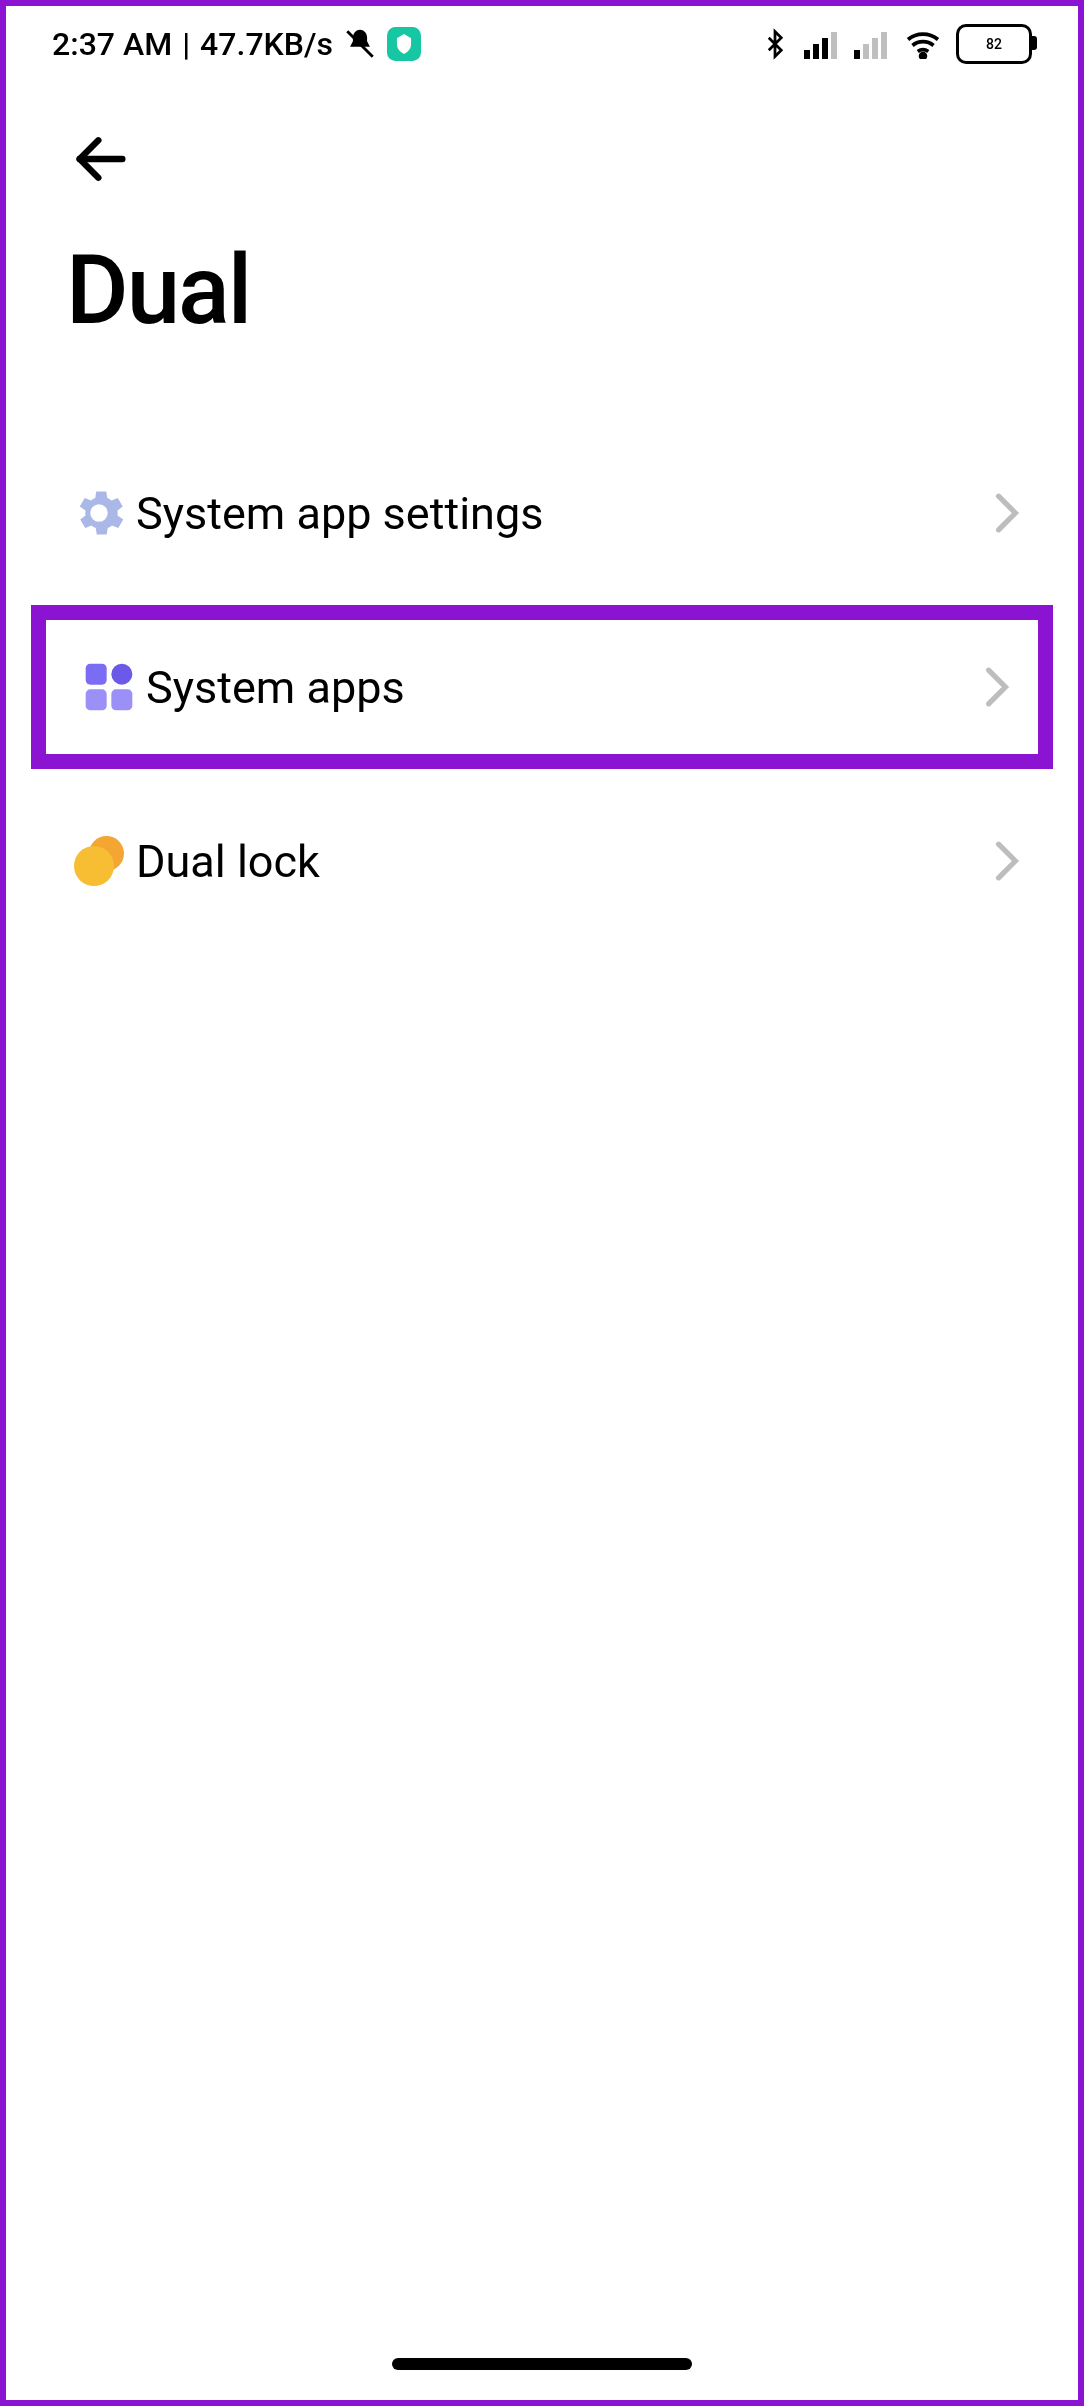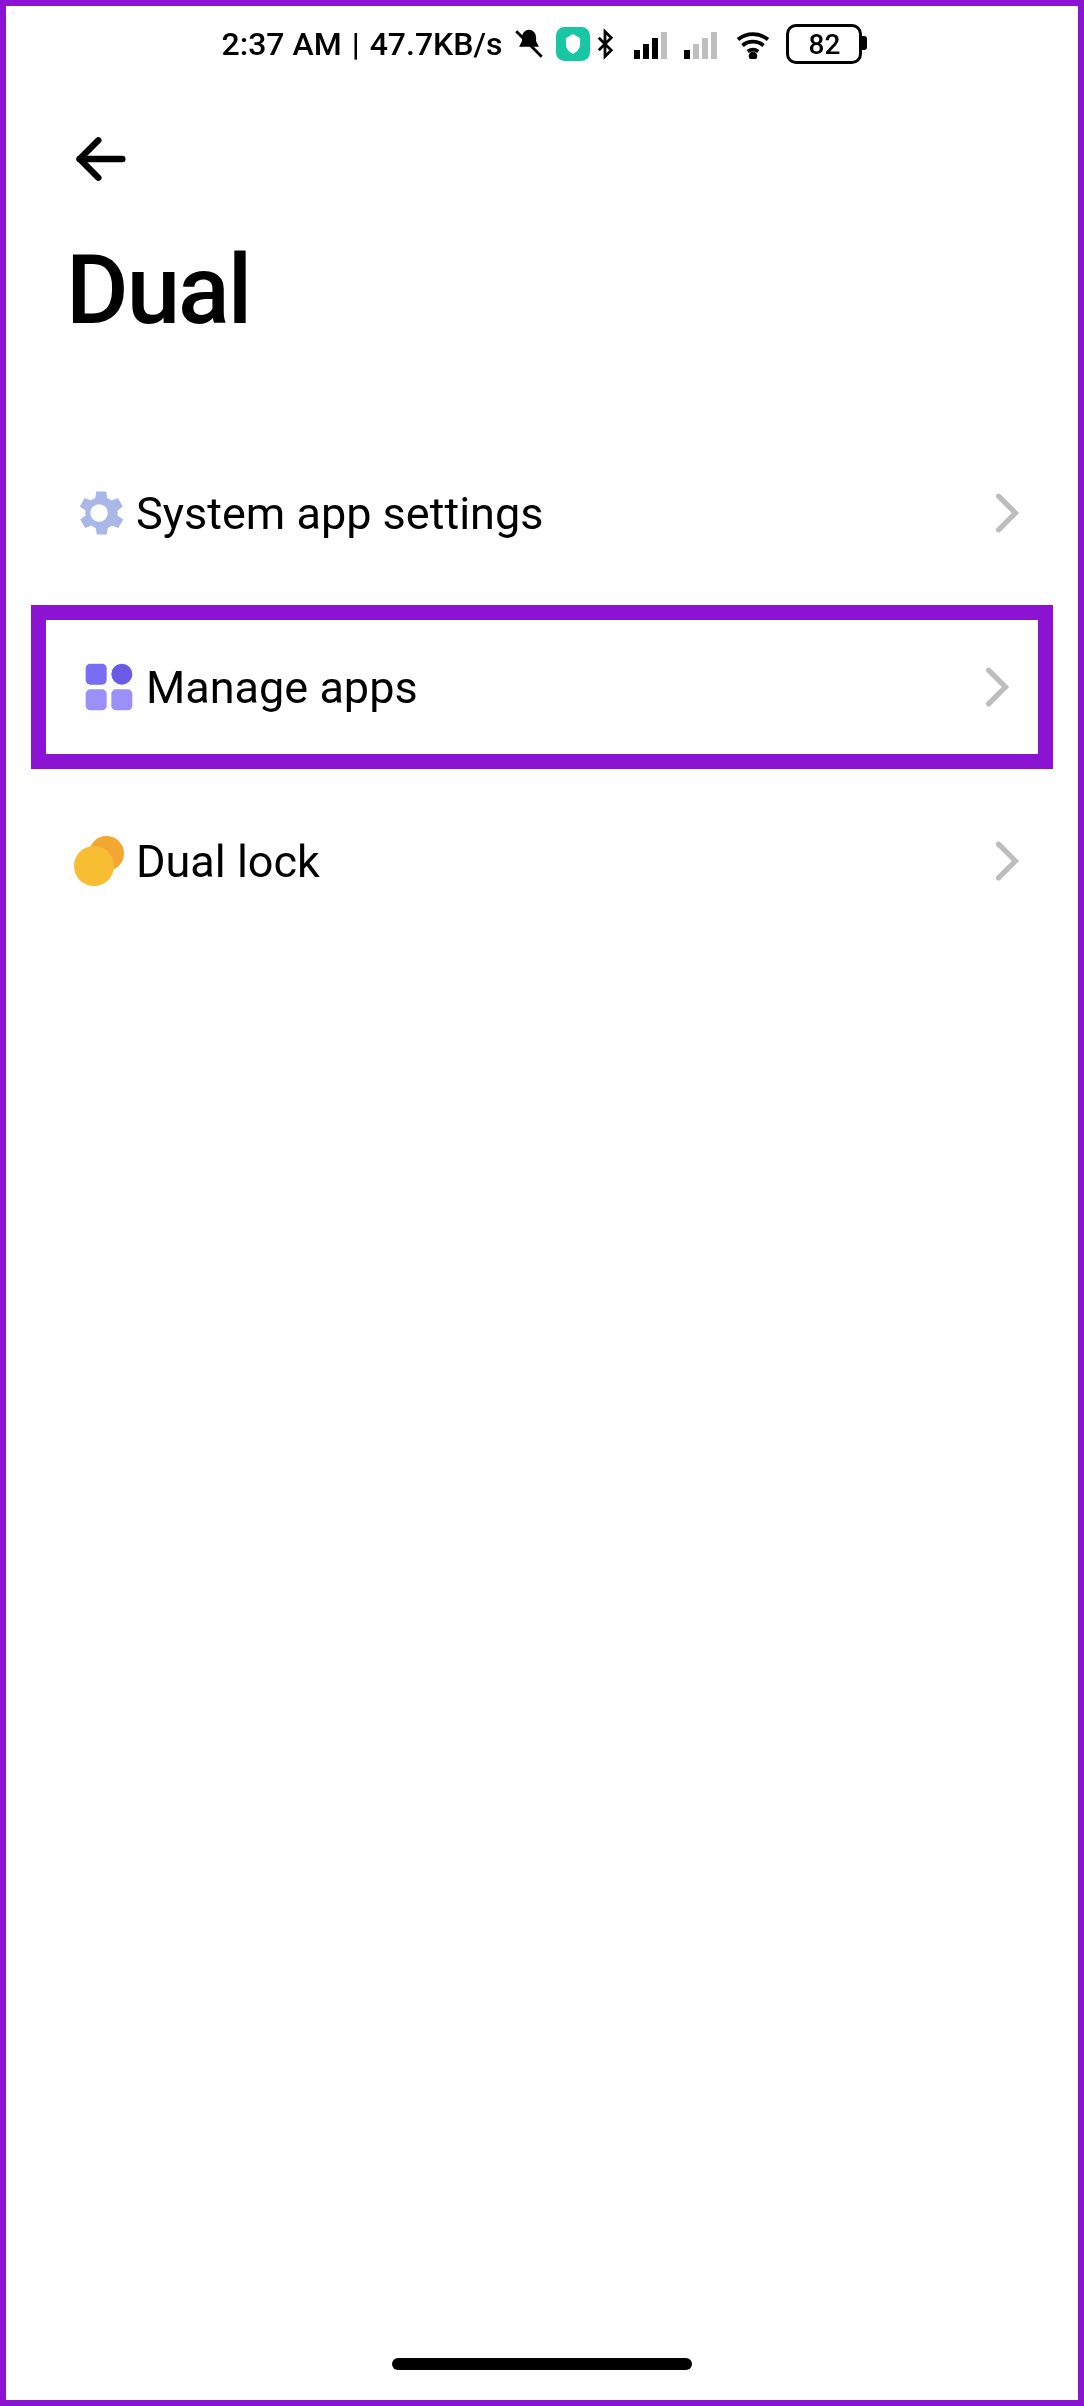--- a/index.html
+++ b/index.html
@@ -6,31 +6,31 @@
 body{
   width:1084px;height:2406px;
   background:#fff;
   border:6px solid #8b14d2;
   box-sizing:border-box;
   position:relative;
   font-family:-apple-system,BlinkMacSystemFont,"Segoe UI",Roboto,Helvetica,Arial,sans-serif;
   color:#000;
 }
 .status-bar{
-  display:flex;align-items:center;justify-content:center;
+  display:flex;align-items:center;justify-content:space-between;
   padding:18px 46px 0 46px;
   font-size:32px;font-weight:500;
 }
 .status-left{display:flex;align-items:center;gap:10px}
 .status-right{display:flex;align-items:center;gap:14px}
 .sbicon{display:inline-flex;align-items:center;justify-content:center}
 .battery{
   width:70px;height:34px;border:3px solid #000;border-radius:10px;
   display:flex;align-items:center;justify-content:center;
-  font-size:28px;position:relative;
+  font-size:14px;position:relative;
 }
 .battery:after{content:"";position:absolute;right:-8px;top:9px;width:5px;height:14px;background:#000;border-radius:0 3px 3px 0}
 .header{padding:60px 60px 0 60px}
 .back{
   width:70px;height:70px;display:flex;align-items:center;justify-content:center;cursor:pointer;
 }
 .page-title{
   font-size:96px;font-weight:500;margin:40px 0 100px 0;letter-spacing:-2px;
 }
 .list{padding:0 30px}
@@ -143,21 +143,21 @@
 
   <div class="item highlight">
     <span class="icon-slot">
       <svg width="56" height="56" viewBox="0 0 24 24">
           <rect x="2" y="2" width="9" height="9" rx="2" fill="#7a6cf3"></rect>
           <circle cx="17.5" cy="6.5" r="4.5" fill="#6b5ae8"></circle>
           <rect x="2" y="13" width="9" height="9" rx="2" fill="#9b90f7"></rect>
           <rect x="13" y="13" width="9" height="9" rx="2" fill="#9b90f7"></rect>
         </svg>
     </span>
-    <span class="label">Manage apps</span>
+    <span class="label">System apps</span>
     <span class="chev">
       <svg width="26" height="42" viewBox="0 0 12 20" fill="none" stroke="#bdbdbd" stroke-width="2.5" stroke-linecap="round">
           <polyline points="2 2 10 10 2 18"></polyline>
         </svg>
     </span>
   </div>
 
   <div class="item">
     <span class="icon-slot">
       <svg width="60" height="60" viewBox="0 0 24 24">

